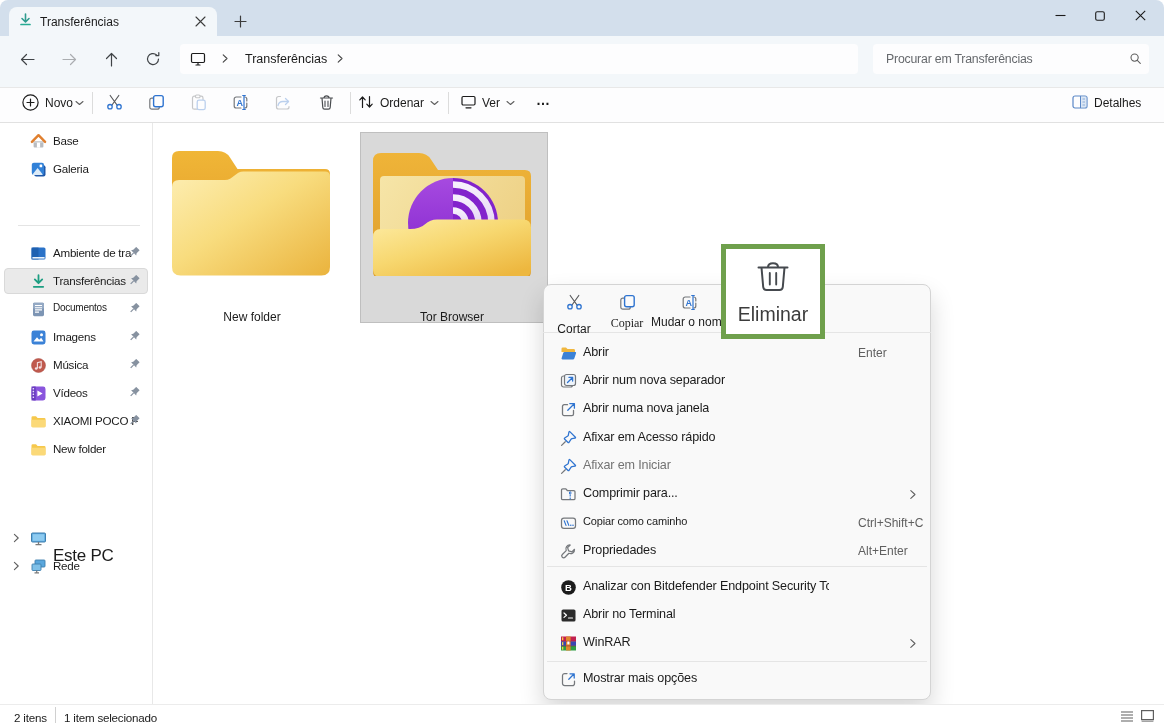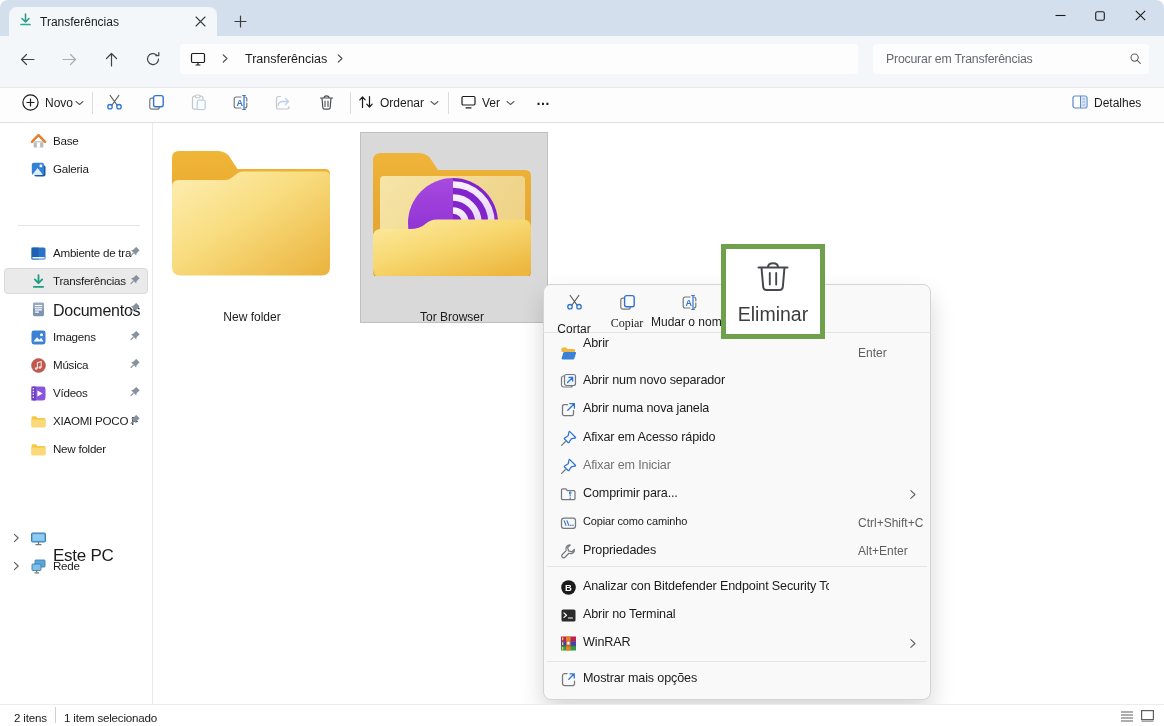--- a/index.html
+++ b/index.html
@@ -223,21 +223,21 @@
     <g transform="rotate(45 6 4.5)" fill="#8792a0">
       <path d="M3.6 0.4 H8.4 V4.6 L9.6 6.4 H2.4 L3.6 4.6 Z"></path>
       <rect x="5.4" y="6.4" width="1.2" height="4.2"></rect>
     </g>
   </svg>
 <svg class="abs" style="left:30px;top:300.5px" width="17" height="17" viewBox="0 0 17 17">
     <rect x="3" y="1.8" width="11" height="13.4" rx="1.4" fill="#7d95b4"></rect>
     <rect x="3" y="1.8" width="11" height="6" rx="1.4" fill="#94a9c4"></rect>
     <path d="M5 4.5 H12 M5 6.7 H12 M5 8.9 H12 M5 11.1 H9" stroke="#fff" stroke-width="1.1"></path>
   </svg>
-<div class="abs" style="left:53px;top:302px;font-size:16px;letter-spacing:-0.25px;color:#1b1b1b;white-space:nowrap">Documentos</div>
+<div class="abs" style="left:53px;top:302px;font-size:10px;letter-spacing:-0.25px;color:#1b1b1b;white-space:nowrap">Documentos</div>
 <svg class="abs" style="left:129px;top:303px" width="12" height="12" viewBox="0 0 12 12">
     <g transform="rotate(45 6 4.5)" fill="#8792a0">
       <path d="M3.6 0.4 H8.4 V4.6 L9.6 6.4 H2.4 L3.6 4.6 Z"></path>
       <rect x="5.4" y="6.4" width="1.2" height="4.2"></rect>
     </g>
   </svg>
 <svg class="abs" style="left:30px;top:328.5px" width="17" height="17" viewBox="0 0 17 17">
     <rect x="1.5" y="1.5" width="14" height="14" rx="2.4" fill="#3b82d7"></rect>
     <path d="M3.5 12.5 L7 8.2 L9.2 10.8 L11.2 8.8 L13.5 12.5 Z" fill="#fff"></path>
     <circle cx="11.5" cy="5.8" r="1.5" fill="#fff"></circle>
@@ -390,28 +390,28 @@
     </svg><div style="margin-top:1px">Copiar</div></div>
 <div class="abs mini" style="left:651px;width:76px"><svg width="17" height="17" viewBox="0 0 17 17" style="margin-top:2px">
       <path d="M9 3 H4.2 a2 2 0 0 0 -2 2 V12 a2 2 0 0 0 2 2 H9 M14.8 9 V12 a2 2 0 0 1 -2 2 M14.8 7 V5 a2 2 0 0 0 -2 -2" stroke="#75787c" stroke-width="1.2" fill="none" stroke-linecap="round"></path>
       <text x="4.6" y="11.8" font-family="Liberation Sans" font-size="9" fill="#2f74d0" font-weight="bold">A</text>
       <path d="M12 1.8 V15.2 M10.7 1.5 H13.3 M10.7 15.5 H13.3" stroke="#2f74d0" stroke-width="1.2" stroke-linecap="round"></path>
     </svg><div style="margin-top:1px">Mudar o nome</div></div>
 <svg class="abs" style="left:560px;top:344.5px" width="17" height="17" viewBox="0 0 17 17">
     <path d="M1.5 3.8 a1.3 1.3 0 0 1 1.3 -1.3 H6 l1.5 1.6 H13.7 a1.3 1.3 0 0 1 1.3 1.3 V7 H1.5 Z" fill="#f0b73f"></path>
     <path d="M1.5 13.5 L3.2 8 a1.5 1.5 0 0 1 1.4 -1 H15.2 a0.9 0.9 0 0 1 0.85 1.2 L14.3 13.6 a1.4 1.4 0 0 1 -1.35 1 H2.8 A1.3 1.3 0 0 1 1.5 13.5 Z" fill="#3b82d7"></path>
   </svg>
-<div class="abs" style="left:583px;top:336px;font-size:12.6px;letter-spacing:-0.15px;color:#1b1b1b;white-space:nowrap;max-width:246px;overflow:hidden">Abrir</div>
+<div class="abs" style="left:583px;top:345px;font-size:12.6px;letter-spacing:-0.15px;color:#1b1b1b;white-space:nowrap;max-width:246px;overflow:hidden">Abrir</div>
 <div class="abs" style="left:858px;top:346px;font-size:12px;color:#5f5f5f;white-space:nowrap">Enter</div>
 <svg class="abs" style="left:560px;top:372.5px" width="17" height="17" viewBox="0 0 17 17">
     <rect x="1.5" y="3" width="11" height="11" rx="2" fill="none" stroke="#75787c" stroke-width="1.2"></rect>
     <rect x="4.5" y="1.5" width="11" height="11" rx="2" fill="#eef4fb" stroke="#75787c" stroke-width="1.2"></rect>
     <path d="M7.5 9.5 L12.3 4.7 M9 4.4 H12.6 V8" stroke="#2f74d0" stroke-width="1.3" fill="none" stroke-linecap="round" stroke-linejoin="round"></path>
   </svg>
-<div class="abs" style="left:583px;top:373px;font-size:12.6px;letter-spacing:-0.15px;color:#1b1b1b;white-space:nowrap;max-width:246px;overflow:hidden">Abrir num novo separador</div>
+<div class="abs" style="left:583px;top:373px;font-size:12.6px;letter-spacing:-0.15px;color:#1b1b1b;white-space:nowrap;max-width:246px;overflow:hidden">Abrir num nova separador</div>
 <svg class="abs" style="left:560px;top:400.5px" width="17" height="17" viewBox="0 0 17 17">
     <path d="M13.5 9.5 V13 a1.6 1.6 0 0 1 -1.6 1.6 H4.1 A1.6 1.6 0 0 1 2.5 13 V5.3 a1.6 1.6 0 0 1 1.6 -1.6 H7.5" stroke="#75787c" stroke-width="1.3" fill="none" stroke-linecap="round"></path>
     <path d="M7.8 9.2 L14 3 M9.8 2.6 H14.4 V7.2" stroke="#2f74d0" stroke-width="1.3" fill="none" stroke-linecap="round" stroke-linejoin="round"></path>
   </svg>
 <div class="abs" style="left:583px;top:401px;font-size:12.6px;letter-spacing:-0.15px;color:#1b1b1b;white-space:nowrap;max-width:246px;overflow:hidden">Abrir numa nova janela</div>
 <svg class="abs" style="left:560px;top:429.5px" width="17" height="17" viewBox="0 0 17 17">
     <path d="M9.8 1.6 L15.4 7.2 a0.5 0.5 0 0 1 -0.3 0.85 L12 8.6 a1.5 1.5 0 0 0 -0.9 0.6 L9 12.4 a0.6 0.6 0 0 1 -0.95 0.1 L4.5 8.95 a0.6 0.6 0 0 1 0.1 -0.95 L7.8 5.9 a1.5 1.5 0 0 0 0.6 -0.9 L8.95 1.9 a0.5 0.5 0 0 1 0.85 -0.3 Z" fill="none" stroke="#2f74d0" stroke-width="1.25" stroke-linejoin="round"></path>
     <path d="M5.3 11.7 L1.6 15.4" stroke="#75787c" stroke-width="1.25" stroke-linecap="round"></path>
   </svg>
 <div class="abs" style="left:583px;top:430px;font-size:12.6px;letter-spacing:-0.15px;color:#1b1b1b;white-space:nowrap;max-width:246px;overflow:hidden">Afixar em Acesso rápido</div>

